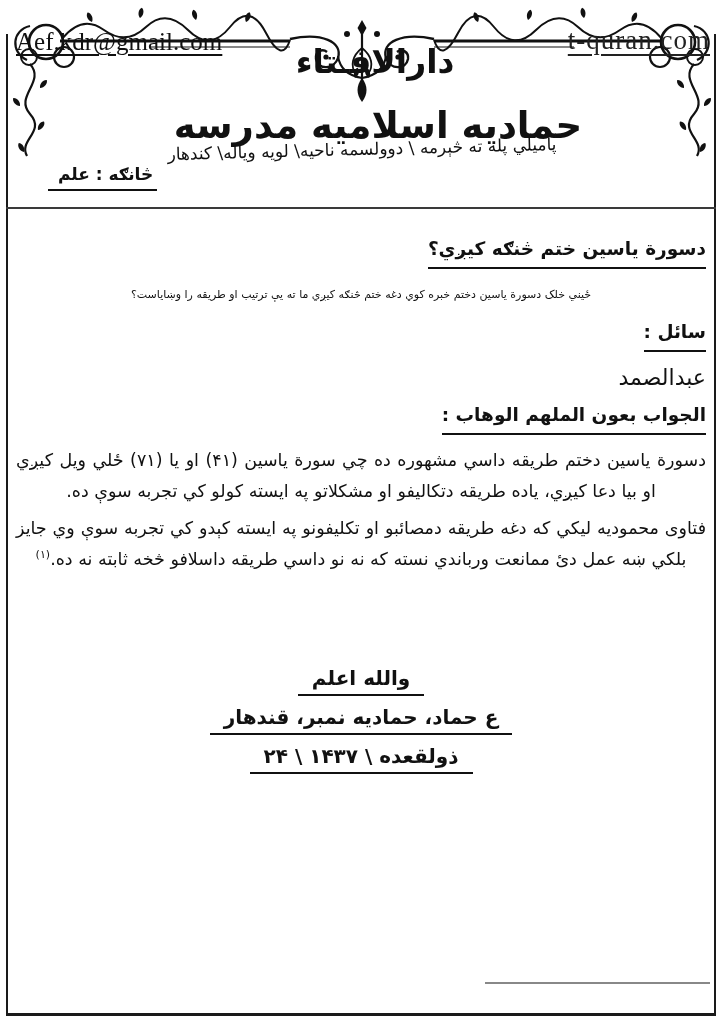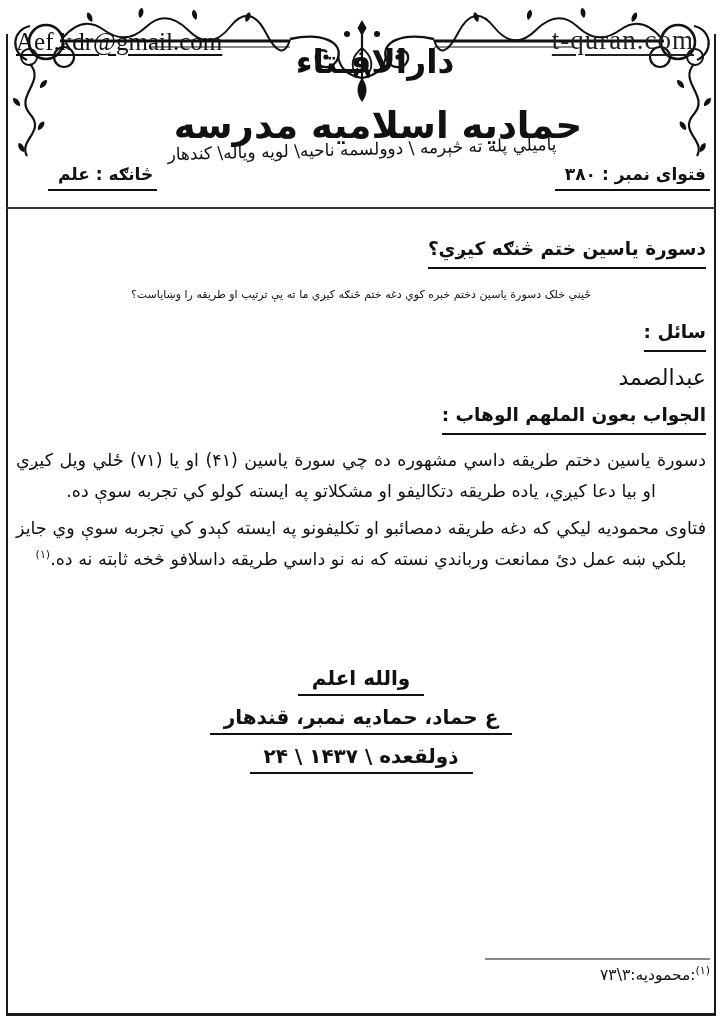--- a/index.html
+++ b/index.html
@@ -20,21 +20,21 @@
   
   .ornament{position:absolute;top:0;left:0;}
   
   header{position:absolute;top:0;left:0;width:724px;height:241px;}
   .email{
     position:absolute;top:28px;left:16px;
     font-family:"Liberation Serif",serif;font-size:25px;color:#111;
     text-decoration:underline;text-underline-offset:4px;text-decoration-thickness:2px;
   }
   .website{
-    position:absolute;top:25px;right:30px;
+    position:absolute;top:25px;right:14px;
     font-family:"Liberation Serif",serif;font-size:27px;color:#222;letter-spacing:1px;
     text-decoration:underline;text-underline-offset:5px;text-decoration-thickness:2px;
   }
   .title1{
     position:absolute;top:42px;left:13px;width:100%;text-align:center;
     font-size:33px;font-weight:bold;direction:rtl;margin:0;
   }
   .title2{
     position:absolute;top:88px;left:0;width:100%;text-align:center;
     font-size:37px;font-weight:bold;direction:rtl;margin:16px;
@@ -142,21 +142,20 @@
 </svg>
 
 <div class="page-frame"></div>
 
 <header>
   <a class="email">Aef.kdr@gmail.com</a>
   <a class="website">t-quran.com</a>
   <h1 class="title1">دارالافـتاء</h1>
   <h2 class="title2">حمادیه اسلامیه مدرسه</h2>
   <div class="address">پامیلي پله ته څېرمه \ دوولسمه ناحیه\ لویه ویاله\ کندهار</div>
-  <div class="fatwa-no">فتوای نمبر : ۳۸۰</div>
   <div class="department">څانګه : علم</div>
 </header>
 
 <div class="separator"></div>
 
 <main>
   <p>
     <span class="u-bold">دسورة یاسین ختم څنګه کیږي؟</span>
   </p>
   <p class="para q-text">ځیني خلک دسورة یاسین دختم خبره کوي دغه ختم څنګه کیږي ما ته یې ترتیب او طریقه را وښایاست؟</p>
@@ -172,14 +171,13 @@
 
   <div class="signature">
     <span class="sig-line">والله اعلم</span>
     <span class="sig-line">ع حماد، حمادیه نمبر، قندهار</span>
     <span class="sig-line" dir="ltr">۲۴ \ ذولقعده \ ۱۴۳۷</span>
   </div>
 </main>
 
 <div class="footnote">
   <div class="footnote-rule"></div>
-  <div class="footnote-text"><sup class="fn-ref">(۱)</sup><span>:محمودیه:۳\۷۳</span></div>
 </div>
 
 </body></html>

